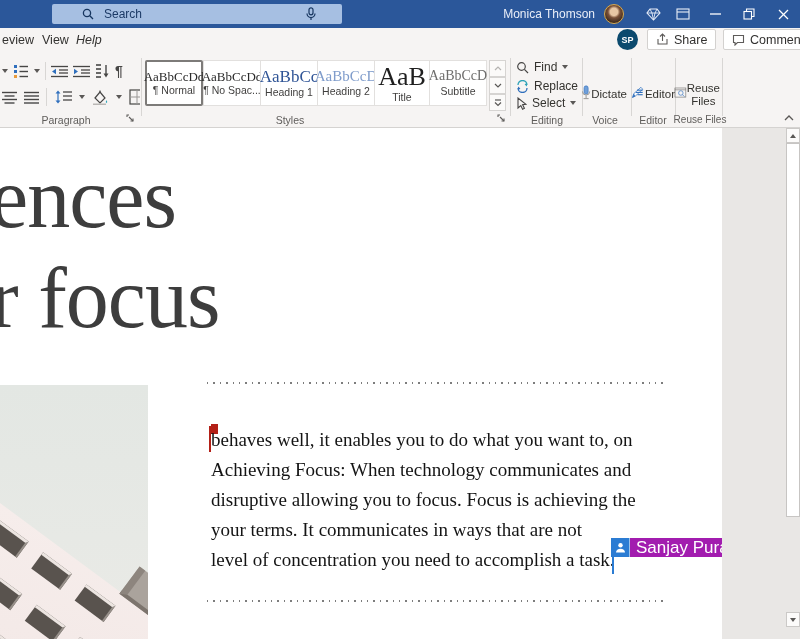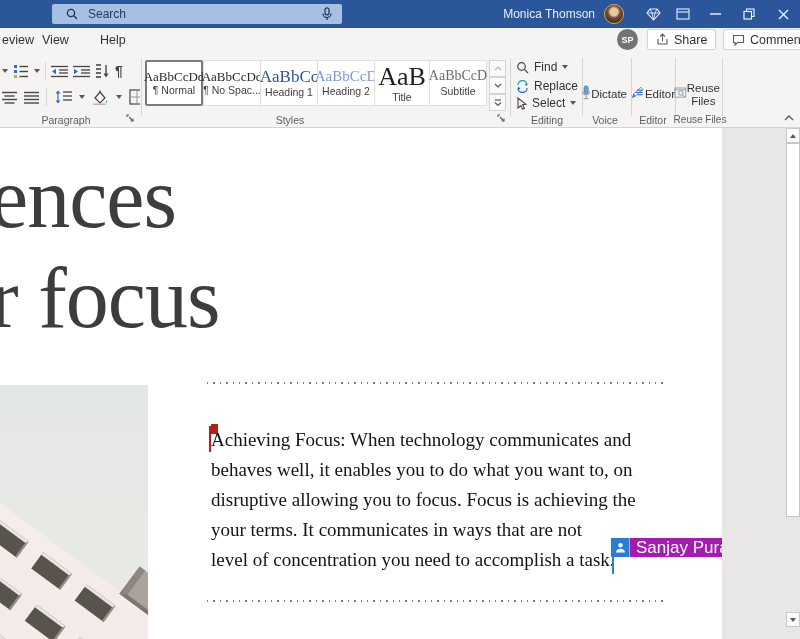--- a/index.html
+++ b/index.html
@@ -2,36 +2,36 @@
 <html><head>
 <meta charset="utf-8">
 <style>
   * { margin:0; padding:0; box-sizing:border-box; }
   html,body { width:800px; height:639px; overflow:hidden; }
   body { font-family:"Liberation Sans", sans-serif; }
   .app { position:relative; width:800px; height:639px; background:#e9e7e5; overflow:hidden; }
 
   
   .titlebar { position:absolute; left:0; top:0; width:800px; height:28px; background:#2b579a; }
-  .searchbox { position:absolute; left:52px; top:4px; width:290px; height:20px; background:#a6bfe2; border-radius:2px; display:flex; align-items:center; padding:0 8px; color:#16355f; }
+  .searchbox { position:absolute; left:52px; top:4px; width:290px; height:20px; background:#a6bfe2; border-radius:2px; display:flex; align-items:center; padding:0 24px; color:#16355f; }
   .searchbox .q-icon { margin:0 10px 0 6px; display:flex; }
   .searchbox .s-label { font-size:12px; color:#1c3a66; flex:1; }
   .searchbox .mic { display:flex; margin-right:2px; }
   .tb-right { position:absolute; right:0; top:0; height:28px; display:flex; align-items:center; }
   .tb-user { color:#e9eef8; font-size:12px; margin-right:9px; }
   .avatar { width:20px; height:20px; border-radius:50%; border:1px solid #d8a94e;
             background:radial-gradient(circle at 50% 38%, #e8c7a4 0 26%, #7a5138 42%, #3c2a1d 75%); margin-right:14px; }
   .tb-ico { width:30px; height:28px; display:flex; align-items:center; justify-content:center; }
   .tb-ctrl { width:34px; height:28px; display:flex; align-items:center; justify-content:center; }
 
   
   .tabrow { position:absolute; left:0; top:28px; width:800px; height:24px; background:#f6f4f3; }
   .tab { position:absolute; top:0; height:24px; display:flex; align-items:center; font-size:12.5px; color:#333230; }
-  .tab.review { left:2px; } .tab.view { left:42px; } .tab.help { left:100px; }
-  .sp-badge { position:absolute; left:617px; top:1px; width:21px; height:21px; border-radius:50%; background:#737373; color:#fff; font-size:9px; font-weight:bold; display:flex; align-items:center; justify-content:center; }
+  .tab.review { left:2px; } .tab.view { left:42px; } .tab.help { left:76px;font-style:italic; }
+  .sp-badge { position:absolute; left:617px; top:1px; width:21px; height:21px; border-radius:50%; background:#0c4a6e; color:#fff; font-size:9px; font-weight:bold; display:flex; align-items:center; justify-content:center; }
   .pill-btn { position:absolute; top:1px; height:21px; background:#fff; border:1px solid #d3d1cf; border-radius:2px; display:flex; align-items:center; gap:5px; padding:0 8px; font-size:12.5px; color:#323130; }
   .pill-btn.share { left:647px; } .pill-btn.comments { left:723px; }
 
   
   .ribbon { position:absolute; left:0; top:52px; width:800px; height:76px; background:#f6f4f3; border-bottom:1px solid #d5d3d1; }
   .vsep { position:absolute; top:6px; height:58px; width:1px; background:#d8d6d4; }
   .grouplabel { position:absolute; top:62px; font-size:10.5px; color:#5f5d5b; text-align:center; }
   .launcher { position:absolute; top:62px; }
   .icn { display:inline-flex; align-items:center; justify-content:center; }
   .chev { display:inline-block; width:0; height:0; border-left:3px solid transparent; border-right:3px solid transparent; border-top:4px solid #5a5856; }
@@ -438,22 +438,22 @@
           <div class="balcony" style="left:150px;top:-32px;width:54px;height:34px;"></div>
         </div>
       </div>
 
       <div class="red-cursor">
         <span class="bar"></span>
           <span class="flag"></span>
       </div>
 
       <div class="doc-par">
+        <div>behaves well, it enables you to do what you want to, on</div>
         <div>Achieving Focus: When technology communicates and</div>
-        <div>behaves well, it enables you to do what you want to, on</div>
         <div>disruptive allowing you to focus. Focus is achieving the</div>
         <div>your terms. It communicates in ways that are not</div>
         <div>level of concentration you need to accomplish a task.</div>
       </div>
 
       <div class="collab-flag">
         <span class="collab-ico">
           <svg width="11" height="11" viewBox="0 0 11 11">
               <circle cx="5.5" cy="3.2" r="2.2" fill="#fff"></circle>
               <path d="M1 10.5 a4.5 3.8 0 0 1 9 0 Z" fill="#fff"></path>

